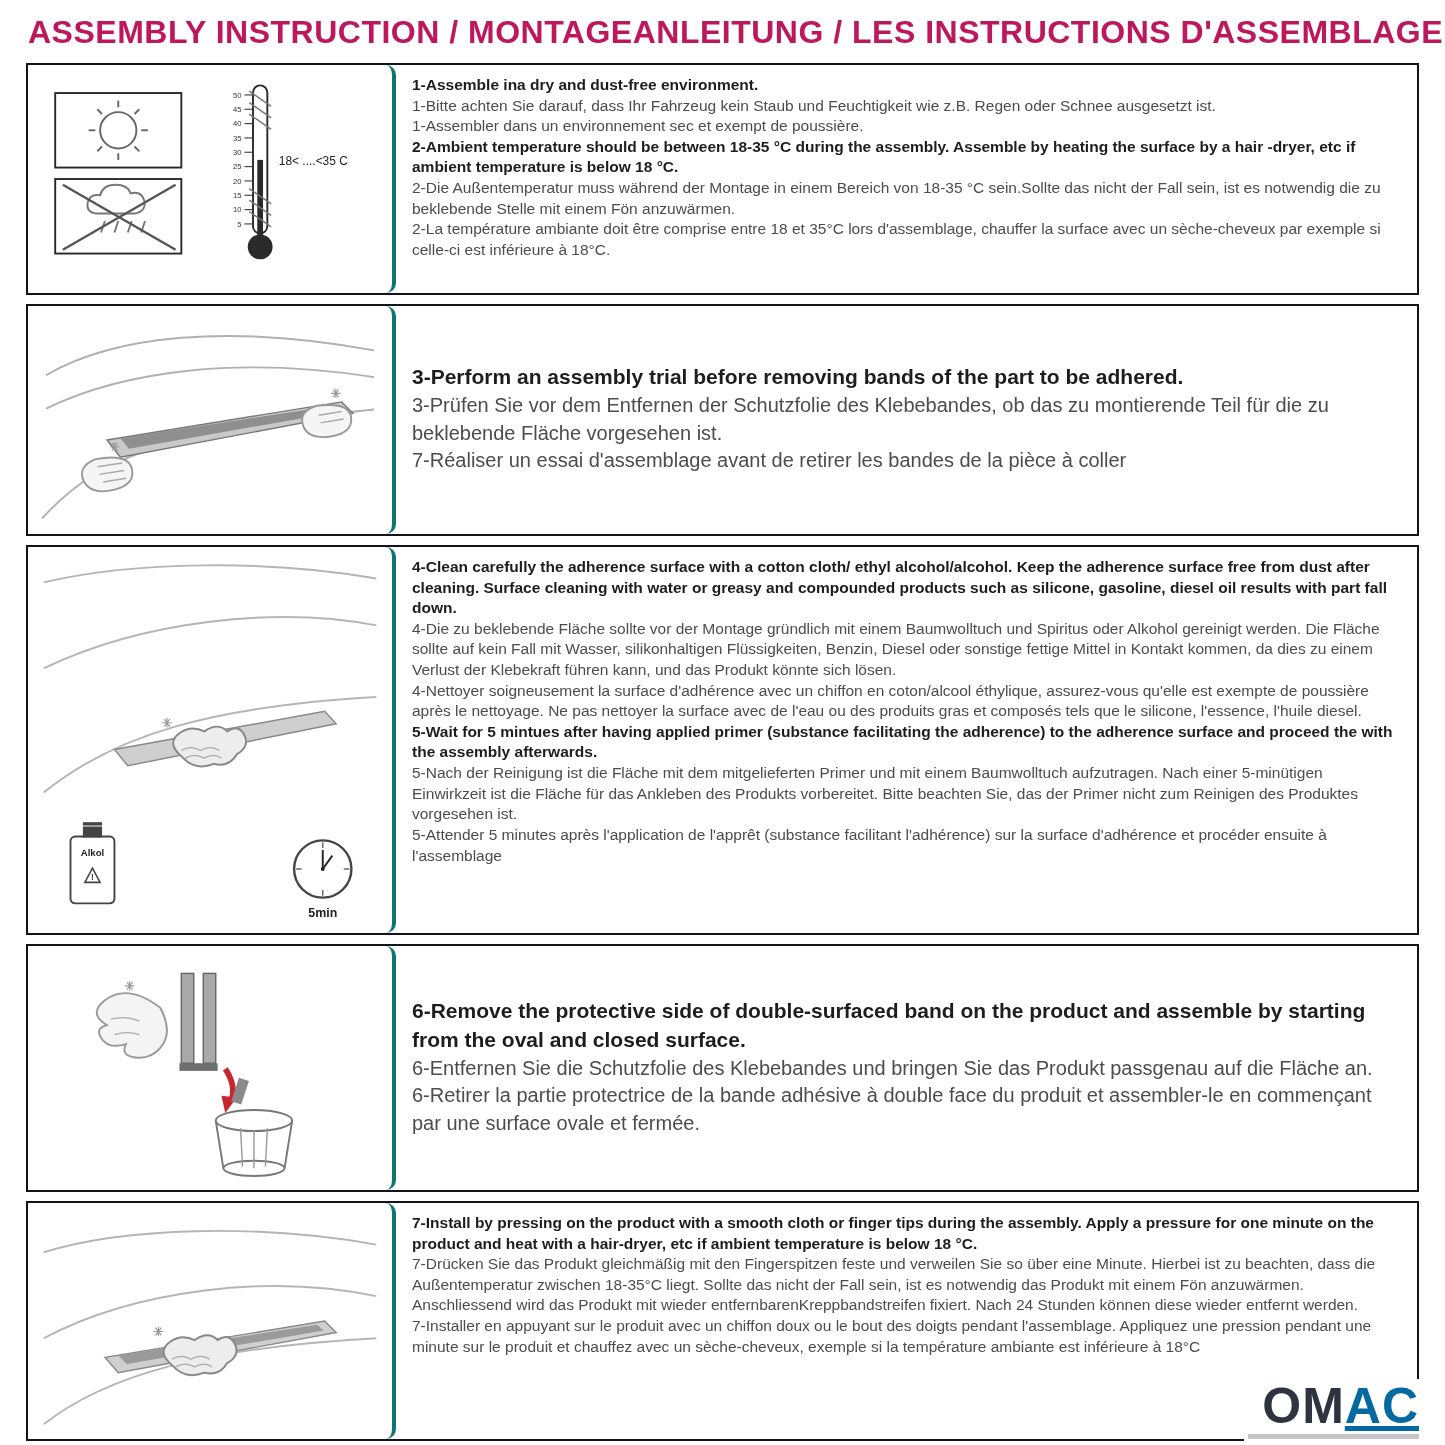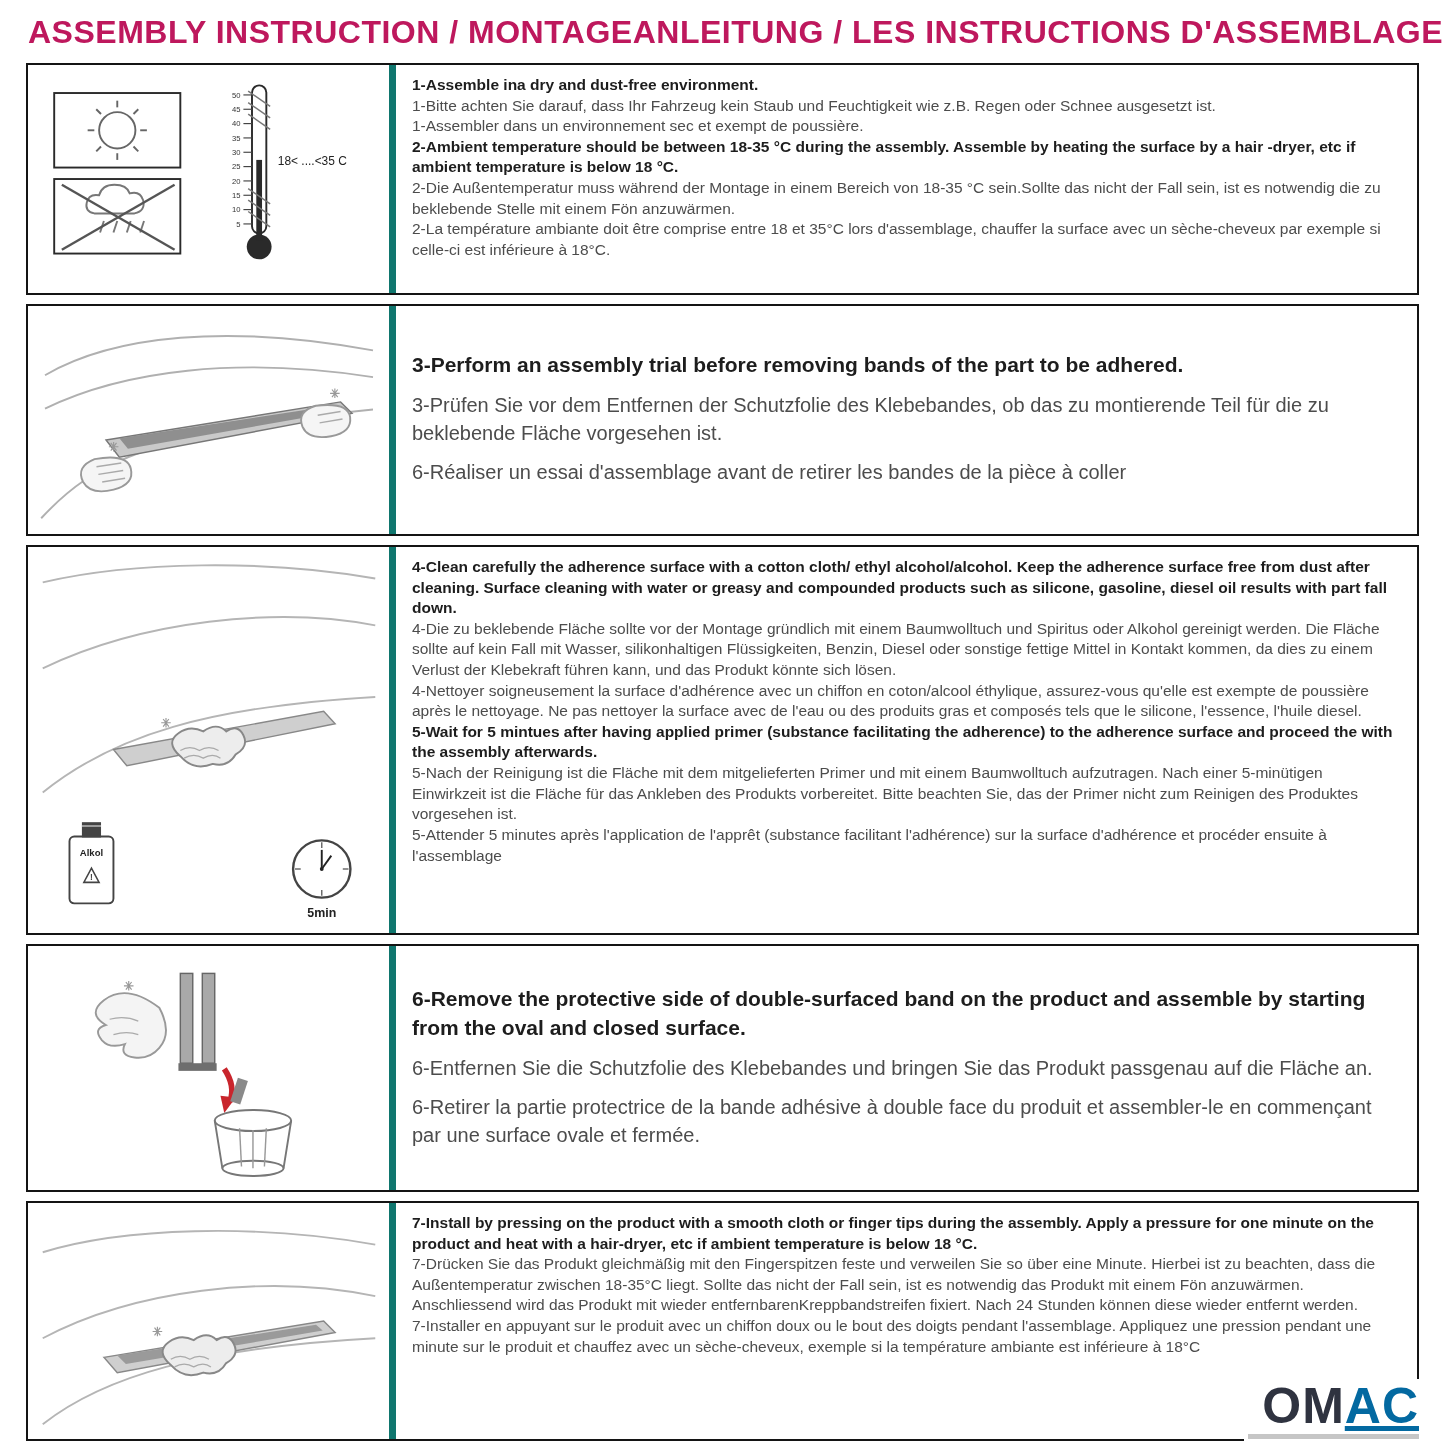--- a/index.html
+++ b/index.html
@@ -3,26 +3,26 @@
 <meta charset="utf-8">
 <style>
   html,body{margin:0;padding:0;background:#ffffff;}
   body{width:1445px;height:1445px;position:relative;overflow:hidden;
        font-family:"Liberation Sans", sans-serif;color:#222;}
   .page{padding:6px 26px 0 26px;box-sizing:border-box;}
   .title{color:#be185d;font-size:32px;font-weight:800;letter-spacing:0.5px;
          margin:8px 0 12px 2px;white-space:nowrap;}
   .row{display:flex;border:2px solid #141414;margin-bottom:9px;background:#fff;
        box-sizing:border-box;}
-  .cell-left{width:368px;min-width:368px;border-right:7px solid #0f766e;
+  .cell-left{width:368px;min-width:368px;border-right:4px solid #0f766e;
              display:flex;align-items:center;justify-content:center;
-             padding:6px;box-sizing:border-box;background:#fff;}
+             padding:6px;box-sizing:border-box;background:#fff;border-radius:10px;}
   .cell-right{flex:1;padding:10px 22px 12px 16px;box-sizing:border-box;
               display:flex;flex-direction:column;justify-content:flex-start;border-radius:31px;}
-  .cell-right.center{justify-content:center;gap:12px;}
+  .cell-right.center{justify-content:center;}
   p.en{font-weight:bold;color:#1d1d1d;margin:0;font-size:15.5px;line-height:1.33;}
   p.tr{color:#4c4c4c;margin:0;font-size:15.5px;line-height:1.33;}
   .gap{margin-top:18px;}
   .big p.en{font-size:21px;line-height:1.38;}
   .big p.tr{font-size:20px;line-height:1.38;}
   .row-1{min-height:232px;}
   .row-2{min-height:232px;}
   .row-3{min-height:388px;}
   .row-4{min-height:248px;}
   .row-5{min-height:240px;}
@@ -149,21 +149,21 @@
         </g>
         <g stroke="#999" stroke-width="1.2">
           <path d="M80,140 v-10 M75,135 h10 M77,131 l6,8 M83,131 l-6,8"></path>
           <path d="M312,84 v-10 M307,79 h10 M309,75 l6,8 M315,75 l-6,8"></path>
         </g>
       </svg>
     </div>
     <div class="cell-right center big">
       <p class="en">3-Perform an assembly trial before removing bands of the part to be adhered.</p>
       <p class="tr">3-Prüfen Sie vor dem Entfernen der Schutzfolie des Klebebandes, ob das zu montierende Teil für die zu beklebende Fläche vorgesehen ist.</p>
-      <p class="tr">6-Réaliser un essai d'assemblage avant de retirer les bandes de la pièce à coller</p>
+      <p class="tr">7-Réaliser un essai d'assemblage avant de retirer les bandes de la pièce à coller</p>
     </div>
   </section>
 
   <section class="row row-3">
     <div class="cell-left">
       <svg viewBox="0 0 360 390" width="344" height="374">
         <g fill="none" stroke="#b5b5b5" stroke-width="2">
           <path d="M6,30 C100,8 240,6 354,26"></path>
           <path d="M6,120 C110,70 250,55 354,75"></path>
           <path d="M6,250 C80,190 180,160 354,150"></path>

